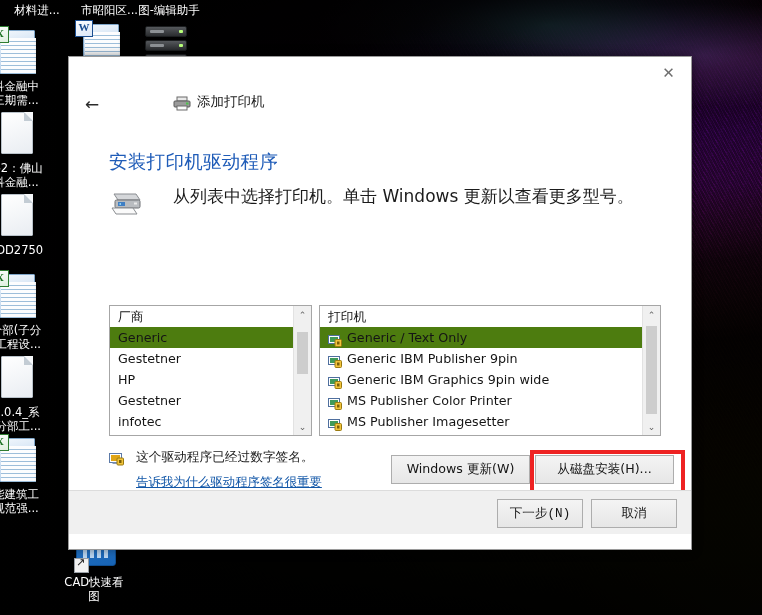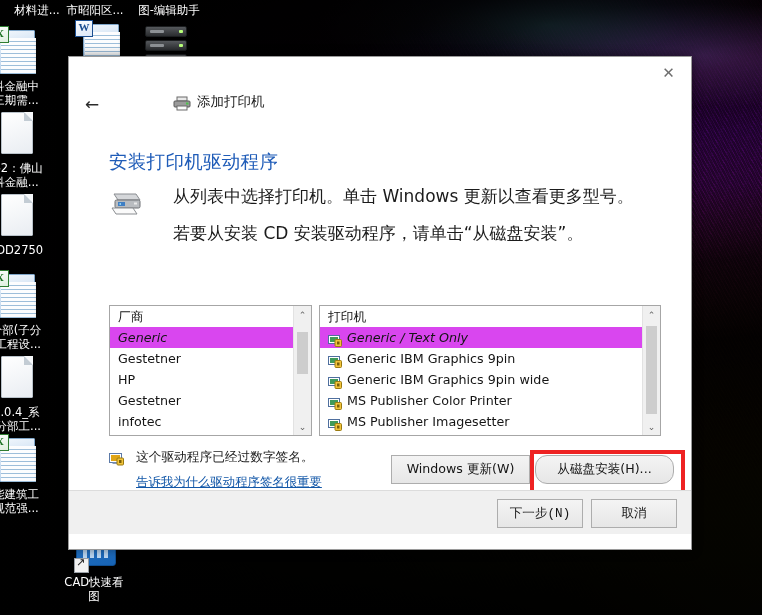--- a/index.html
+++ b/index.html
@@ -172,21 +172,21 @@
     position:absolute;background:#fff;border:1px solid #a6a6a6;
     overflow:hidden;
   }
   #mfr-list{left:40px;top:184px;width:201px;height:129px;}
   #prn-list{left:250px;top:184px;width:340px;height:129px;}
   .lb-inner{position:absolute;left:0;top:0;right:17px;bottom:0;overflow:hidden;}
   .lb-row{
     height:21px;line-height:21px;padding-left:8px;font-size:12.7px;color:#151515;
     white-space:nowrap;display:flex;align-items:center;
   }
-  .lb-row.sel{background:#d946ef;font-style:italic;}
+  .lb-row.sel{background:#4d7c0f;}
   .lb-row.hdr{padding-left:8px;}
   .prn-ico{
     display:inline-block;width:14px;height:12px;margin-right:5px;flex:0 0 auto;position:relative;
   }
   
   .sb{position:absolute;right:0;top:0;width:17px;bottom:0;background:#f0f0f0;border-left:1px solid #e2e2e2;}
   .sb-arrow{height:17px;width:17px;display:flex;align-items:center;justify-content:center;
     font-size:9px;color:#606060;font-family:"Liberation Sans",sans-serif;}
   .sb-arrow.bot{position:absolute;bottom:0;left:0;}
   .sb-thumb{position:absolute;left:3px;width:11px;background:#cdcdcd;}
@@ -204,21 +204,21 @@
 
   
   .btn{
     background:linear-gradient(180deg,#f4f4f4,#e6e6e6);
     border:1px solid #adadad;color:#141414;font-size:12.6px;
     display:flex;align-items:center;justify-content:center;
     font-family:"DejaVu Sans","Liberation Sans",sans-serif;
     cursor:default;
   }
   #btn-winupdate{position:absolute;left:322px;top:334px;width:137px;height:27px;}
-  #btn-havedisk{position:absolute;left:466px;top:334px;width:137px;height:27px;border-radius:12px;}
+  #btn-havedisk{position:absolute;left:466px;top:334px;width:137px;height:27px;}
   #redbox{
     position:absolute;left:461px;top:329px;width:155px;height:46px;
     border:4px solid #ee2222;box-sizing:border-box;pointer-events:none;
   }
 
   
   #footer{
     position:absolute;left:0;right:0;bottom:0;height:43px;background:#f0f0f0;
     border-top:1px solid #dcdcdc;
   }
@@ -237,21 +237,21 @@
   <div class="wp-layer wp-cyan"></div>
   <div class="wp-layer wp-darkleft"></div>
   <div class="wp-layer wp-darktop"></div>
   <div class="wp-layer wp-vig"></div>
 </div>
 
 <div id="desktop-top-labels">
     <div class="dicon" style="left: -6px; top: 2px; width: 86px;">
       <div class="lbl">材料进...</div>
     </div>
-    <div class="dicon" style="left: 52px; top: 2px; width: 86px;">
+    <div class="dicon" style="left: 52px; top: 2px; width: 86px; text-align: right;">
       <div class="lbl">市昭阳区...</div>
     </div>
     <div class="dicon" style="left: 126px; top: 2px; width: 86px;">
       <div class="lbl">图-编辑助手</div>
     </div>
   </div>
 <div id="desktop-icons">
     <div class="dicon" style="left: -22px; top: 28px;">
       <div class="glyph">
         <div class="docx"></div>
@@ -350,21 +350,20 @@
         <svg width="34" height="26" viewBox="0 0 34 26">
           <path d="M5 3 L27 3 L31 9 L9 9 Z" fill="#d5d7da" stroke="#8a8d91" stroke-width="1"></path>
           <rect x="6" y="9" width="25" height="8" rx="1.5" fill="#b9bcc0" stroke="#6e7175" stroke-width="1"></rect>
           <rect x="9" y="11" width="7" height="4" fill="#3f7fc4"></rect>
           <rect x="10.5" y="12" width="1.5" height="2" fill="#8fd0f0"></rect>
           <rect x="25" y="11.5" width="3" height="2" fill="#eaeaea"></rect>
           <path d="M3 17 L24 17 L28 23 L7 23 Z" fill="#fafafa" stroke="#8a8d91" stroke-width="1"></path>
         </svg>
       </span>
       <div class="intro-line">从列表中选择打印机。单击 Windows 更新以查看更多型号。</div>
-      <div class="intro-line second">若要从安装 CD 安装驱动程序，请单击“从磁盘安装”。</div>
     </div>
 
     <div class="listbox" id="mfr-list">
       <div class="lb-inner" id="mfr-inner">
           <div class="lb-row hdr">厂商</div>
           <div class="lb-row sel">
             <span>Generic</span>
           </div>
           <div class="lb-row">
             <span>Gestetner</span>
@@ -398,21 +397,21 @@
               </svg></span>
             <span>Generic / Text Only</span>
           </div>
           <div class="lb-row">
             <span class="prn-ico"><svg width="14" height="12" viewBox="0 0 14 12">
                 <rect x="0.5" y="0.5" width="11" height="8" fill="#ffffff" stroke="#4f6f9e" stroke-width="1"></rect>
                 <rect x="2" y="2" width="8" height="5" fill="#3f9a5a"></rect>
                 <rect x="7" y="4.5" width="6.5" height="7" rx="1" fill="#f2c43c" stroke="#9a7a10" stroke-width="1"></rect>
                 <rect x="9" y="6.5" width="2.5" height="3" fill="#7a5f08"></rect>
               </svg></span>
-            <span>Generic IBM Graphics 9pin</span>
+            <span>Generic IBM Publisher 9pin</span>
           </div>
           <div class="lb-row">
             <span class="prn-ico"><svg width="14" height="12" viewBox="0 0 14 12">
                 <rect x="0.5" y="0.5" width="11" height="8" fill="#ffffff" stroke="#4f6f9e" stroke-width="1"></rect>
                 <rect x="2" y="2" width="8" height="5" fill="#3f9a5a"></rect>
                 <rect x="7" y="4.5" width="6.5" height="7" rx="1" fill="#f2c43c" stroke="#9a7a10" stroke-width="1"></rect>
                 <rect x="9" y="6.5" width="2.5" height="3" fill="#7a5f08"></rect>
               </svg></span>
             <span>Generic IBM Graphics 9pin wide</span>
           </div>

